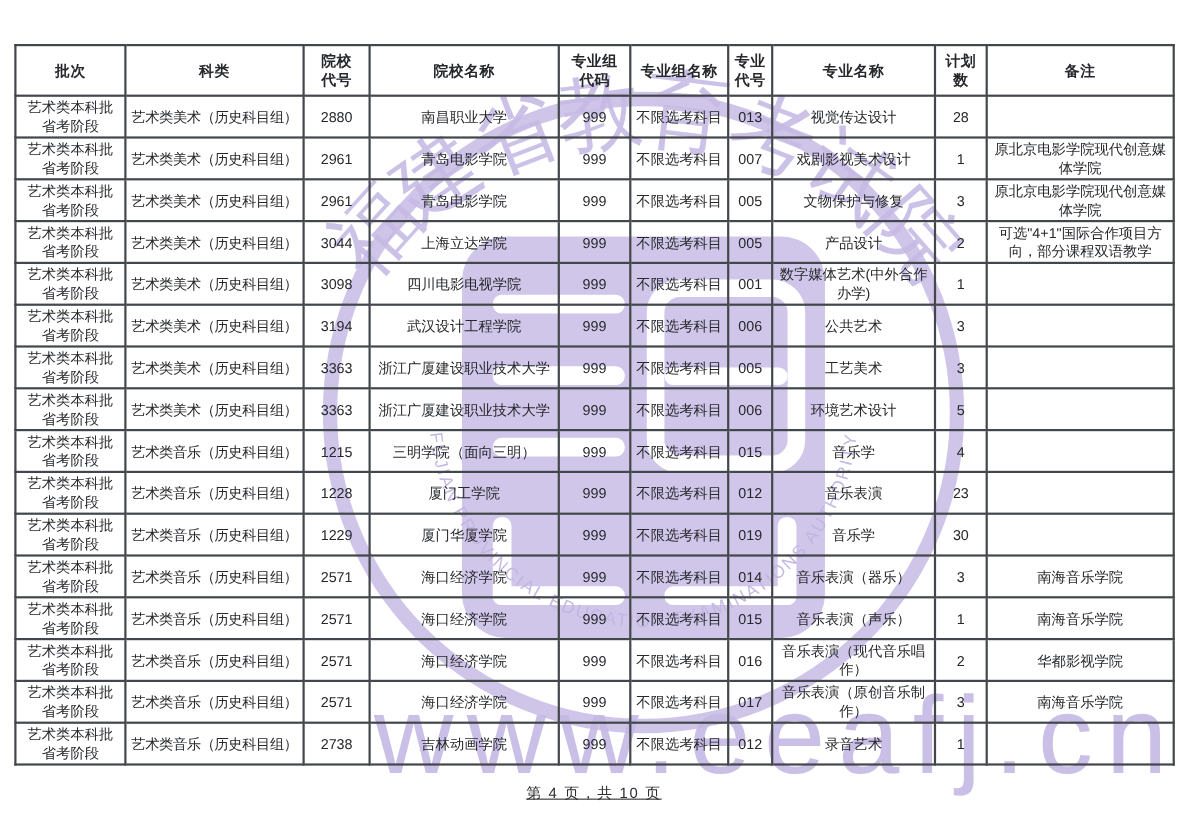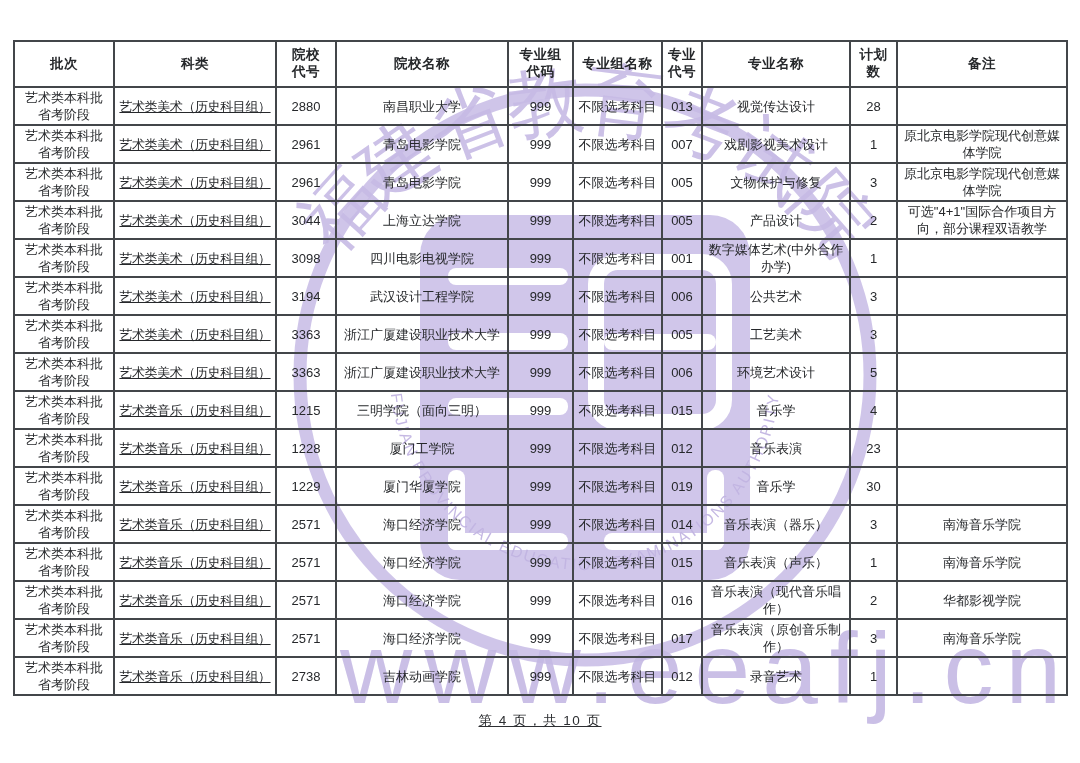--- a/index.html
+++ b/index.html
@@ -21,30 +21,30 @@
   table.plan th, table.plan td{
     border:2px solid #43464a;
     padding:1px 3px;
     font-size:13px;
     line-height:17px;
     color:#26282b;
     vertical-align:middle;
     text-align:center;
     overflow:hidden;
   }
-  table.plan thead tr{height:46px;font-family:Liberation Mono, monospace;}
+  table.plan thead tr{height:46px;}
   table.plan tbody tr{height:38px;padding-left:25px;}
   table.plan th{
     font-size:13.5px;
     font-weight:700;
     white-space:pre-line;
     letter-spacing:0.5px;
   }
   td.c-batch{white-space:pre-line;}
-  td.c-category{text-align:left;letter-spacing:-0.4px;padding:1px 2px;text-decoration:underline;}
+  td.c-category{text-align:left;letter-spacing:-0.4px;padding:1px 2px;}
   td.c-college-name{text-align:left;}
   td.c-group-name{text-align:left;}
   td.c-major-name{text-align:left;}
   td.c-remark{text-align:left;}
   td.c-plan{text-align:right;padding-right:3px;}
   .page-footer{
     position:absolute;left:0;top:712px;width:100%;
     text-align:center;z-index:1;
     font-size:13.5px;color:#2c2e31;letter-spacing:1.5px;text-decoration:underline;
   }

